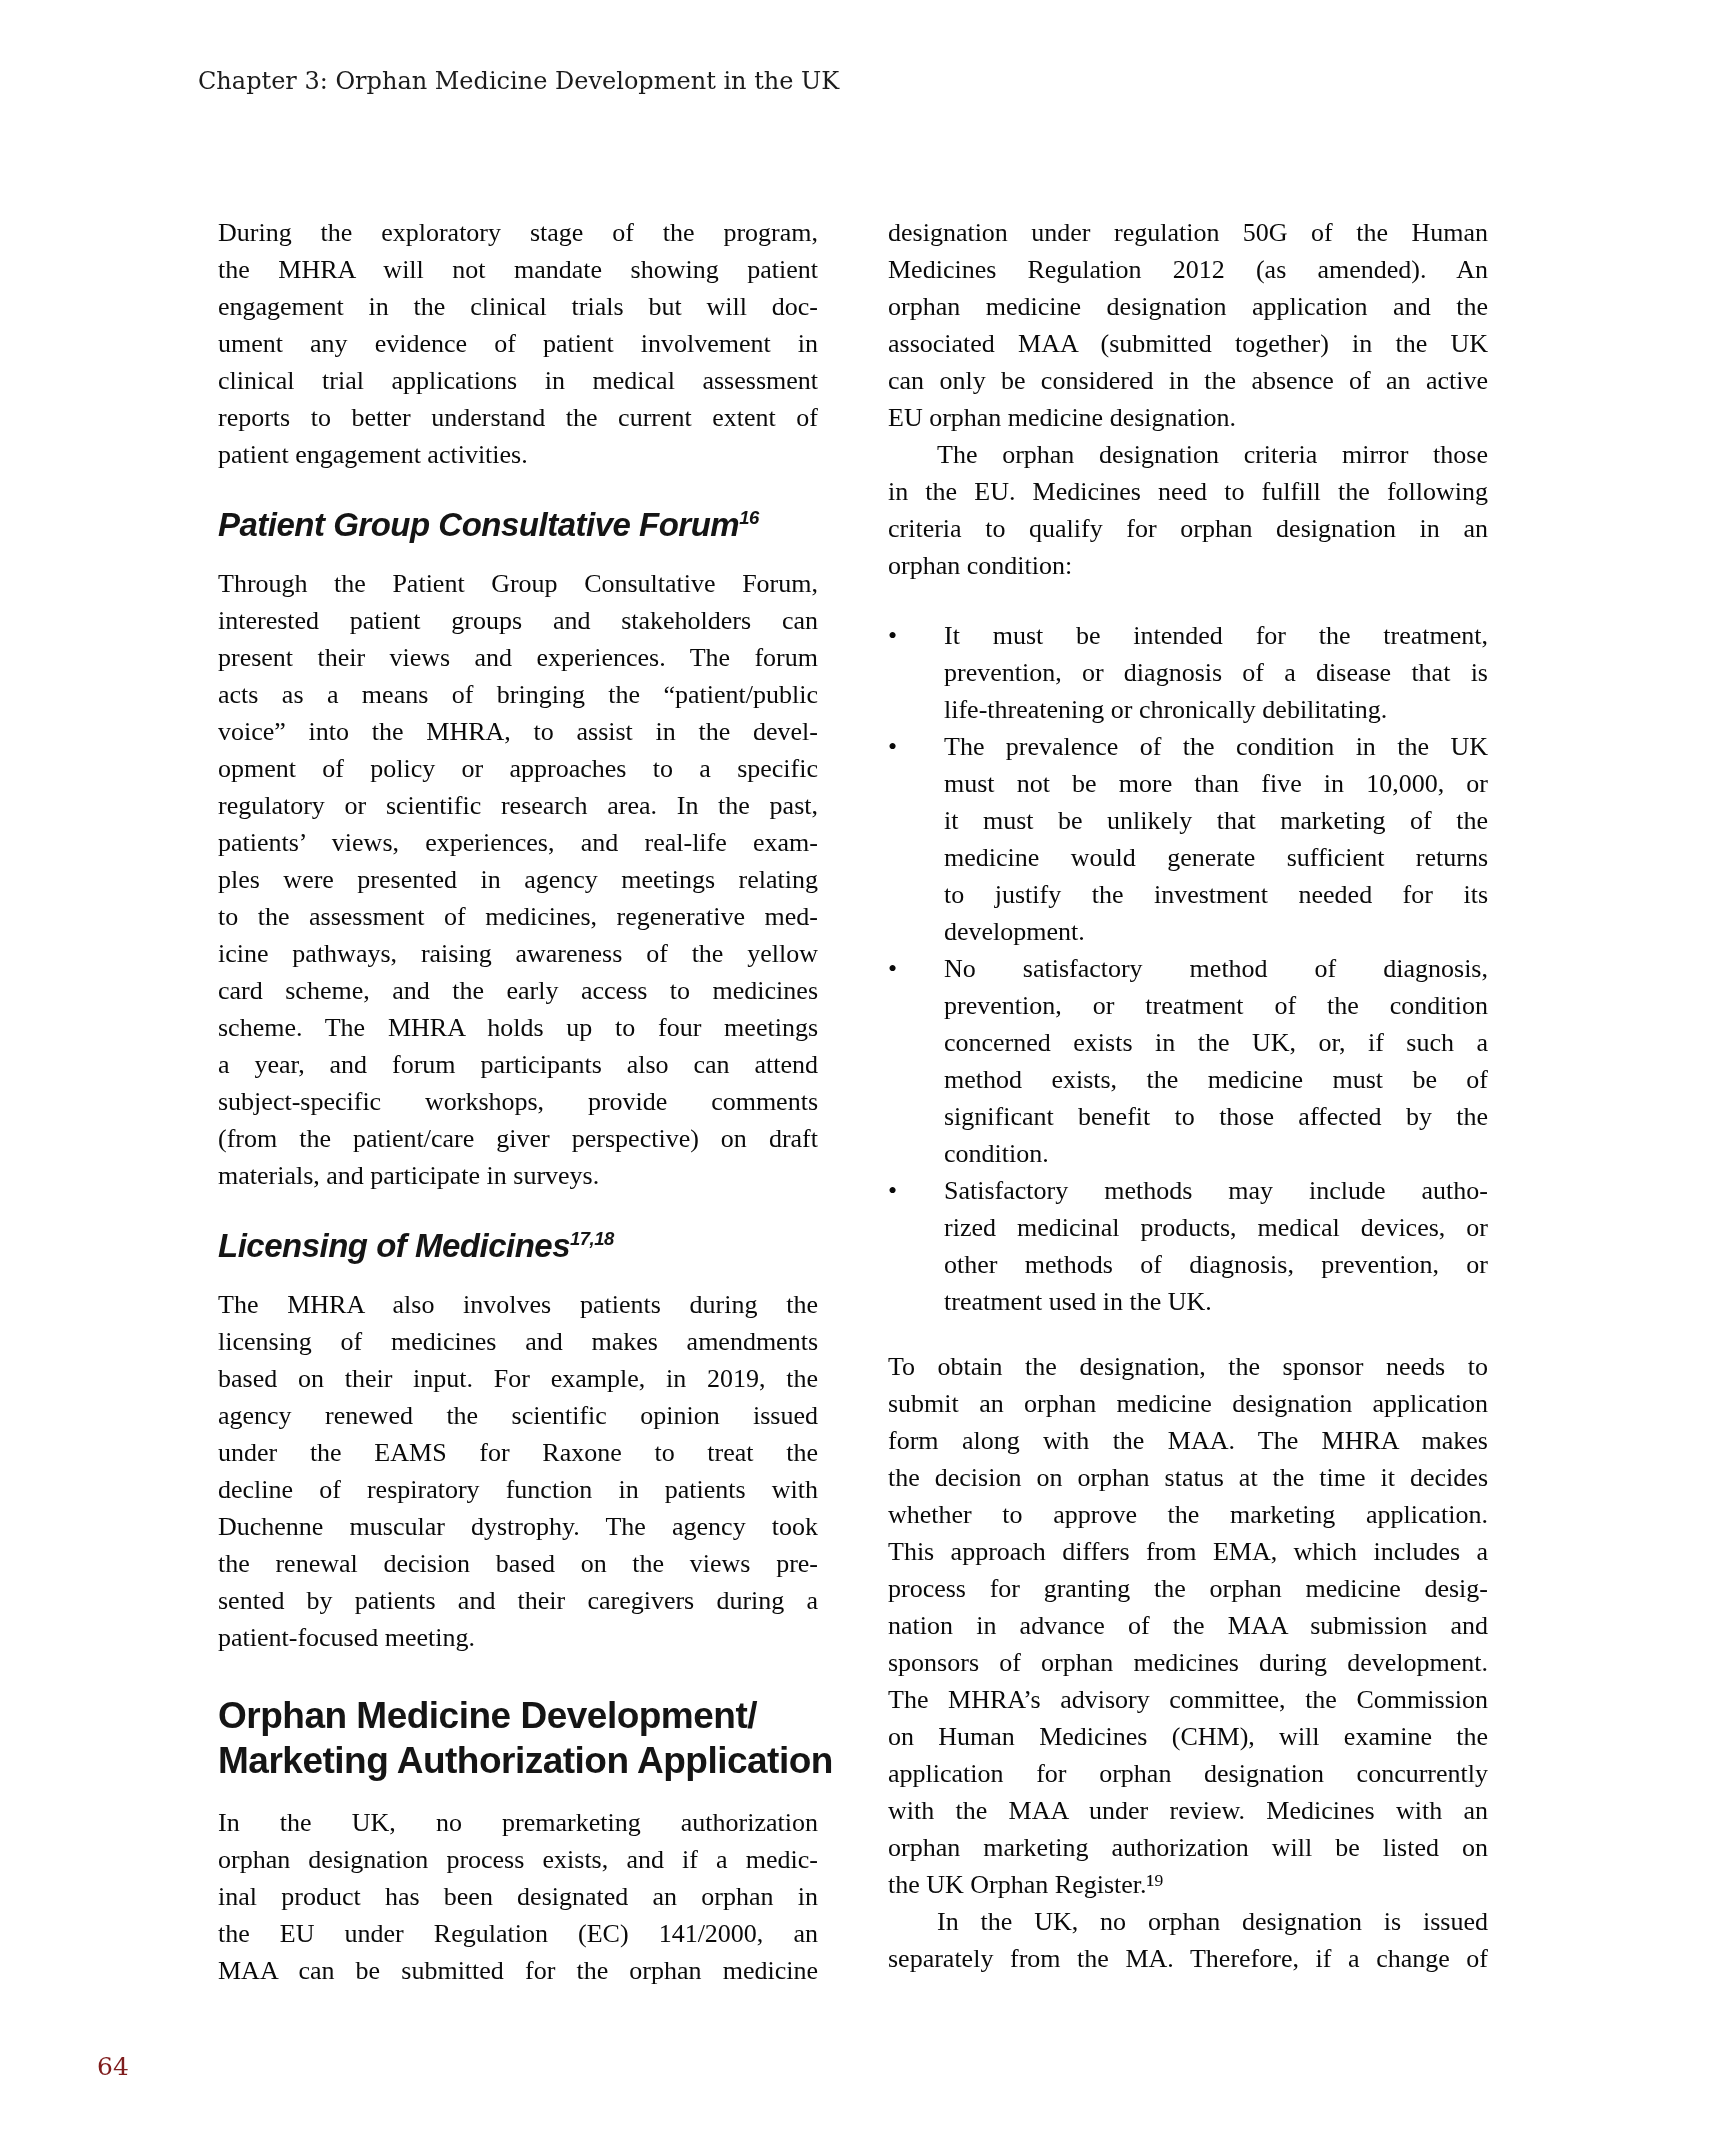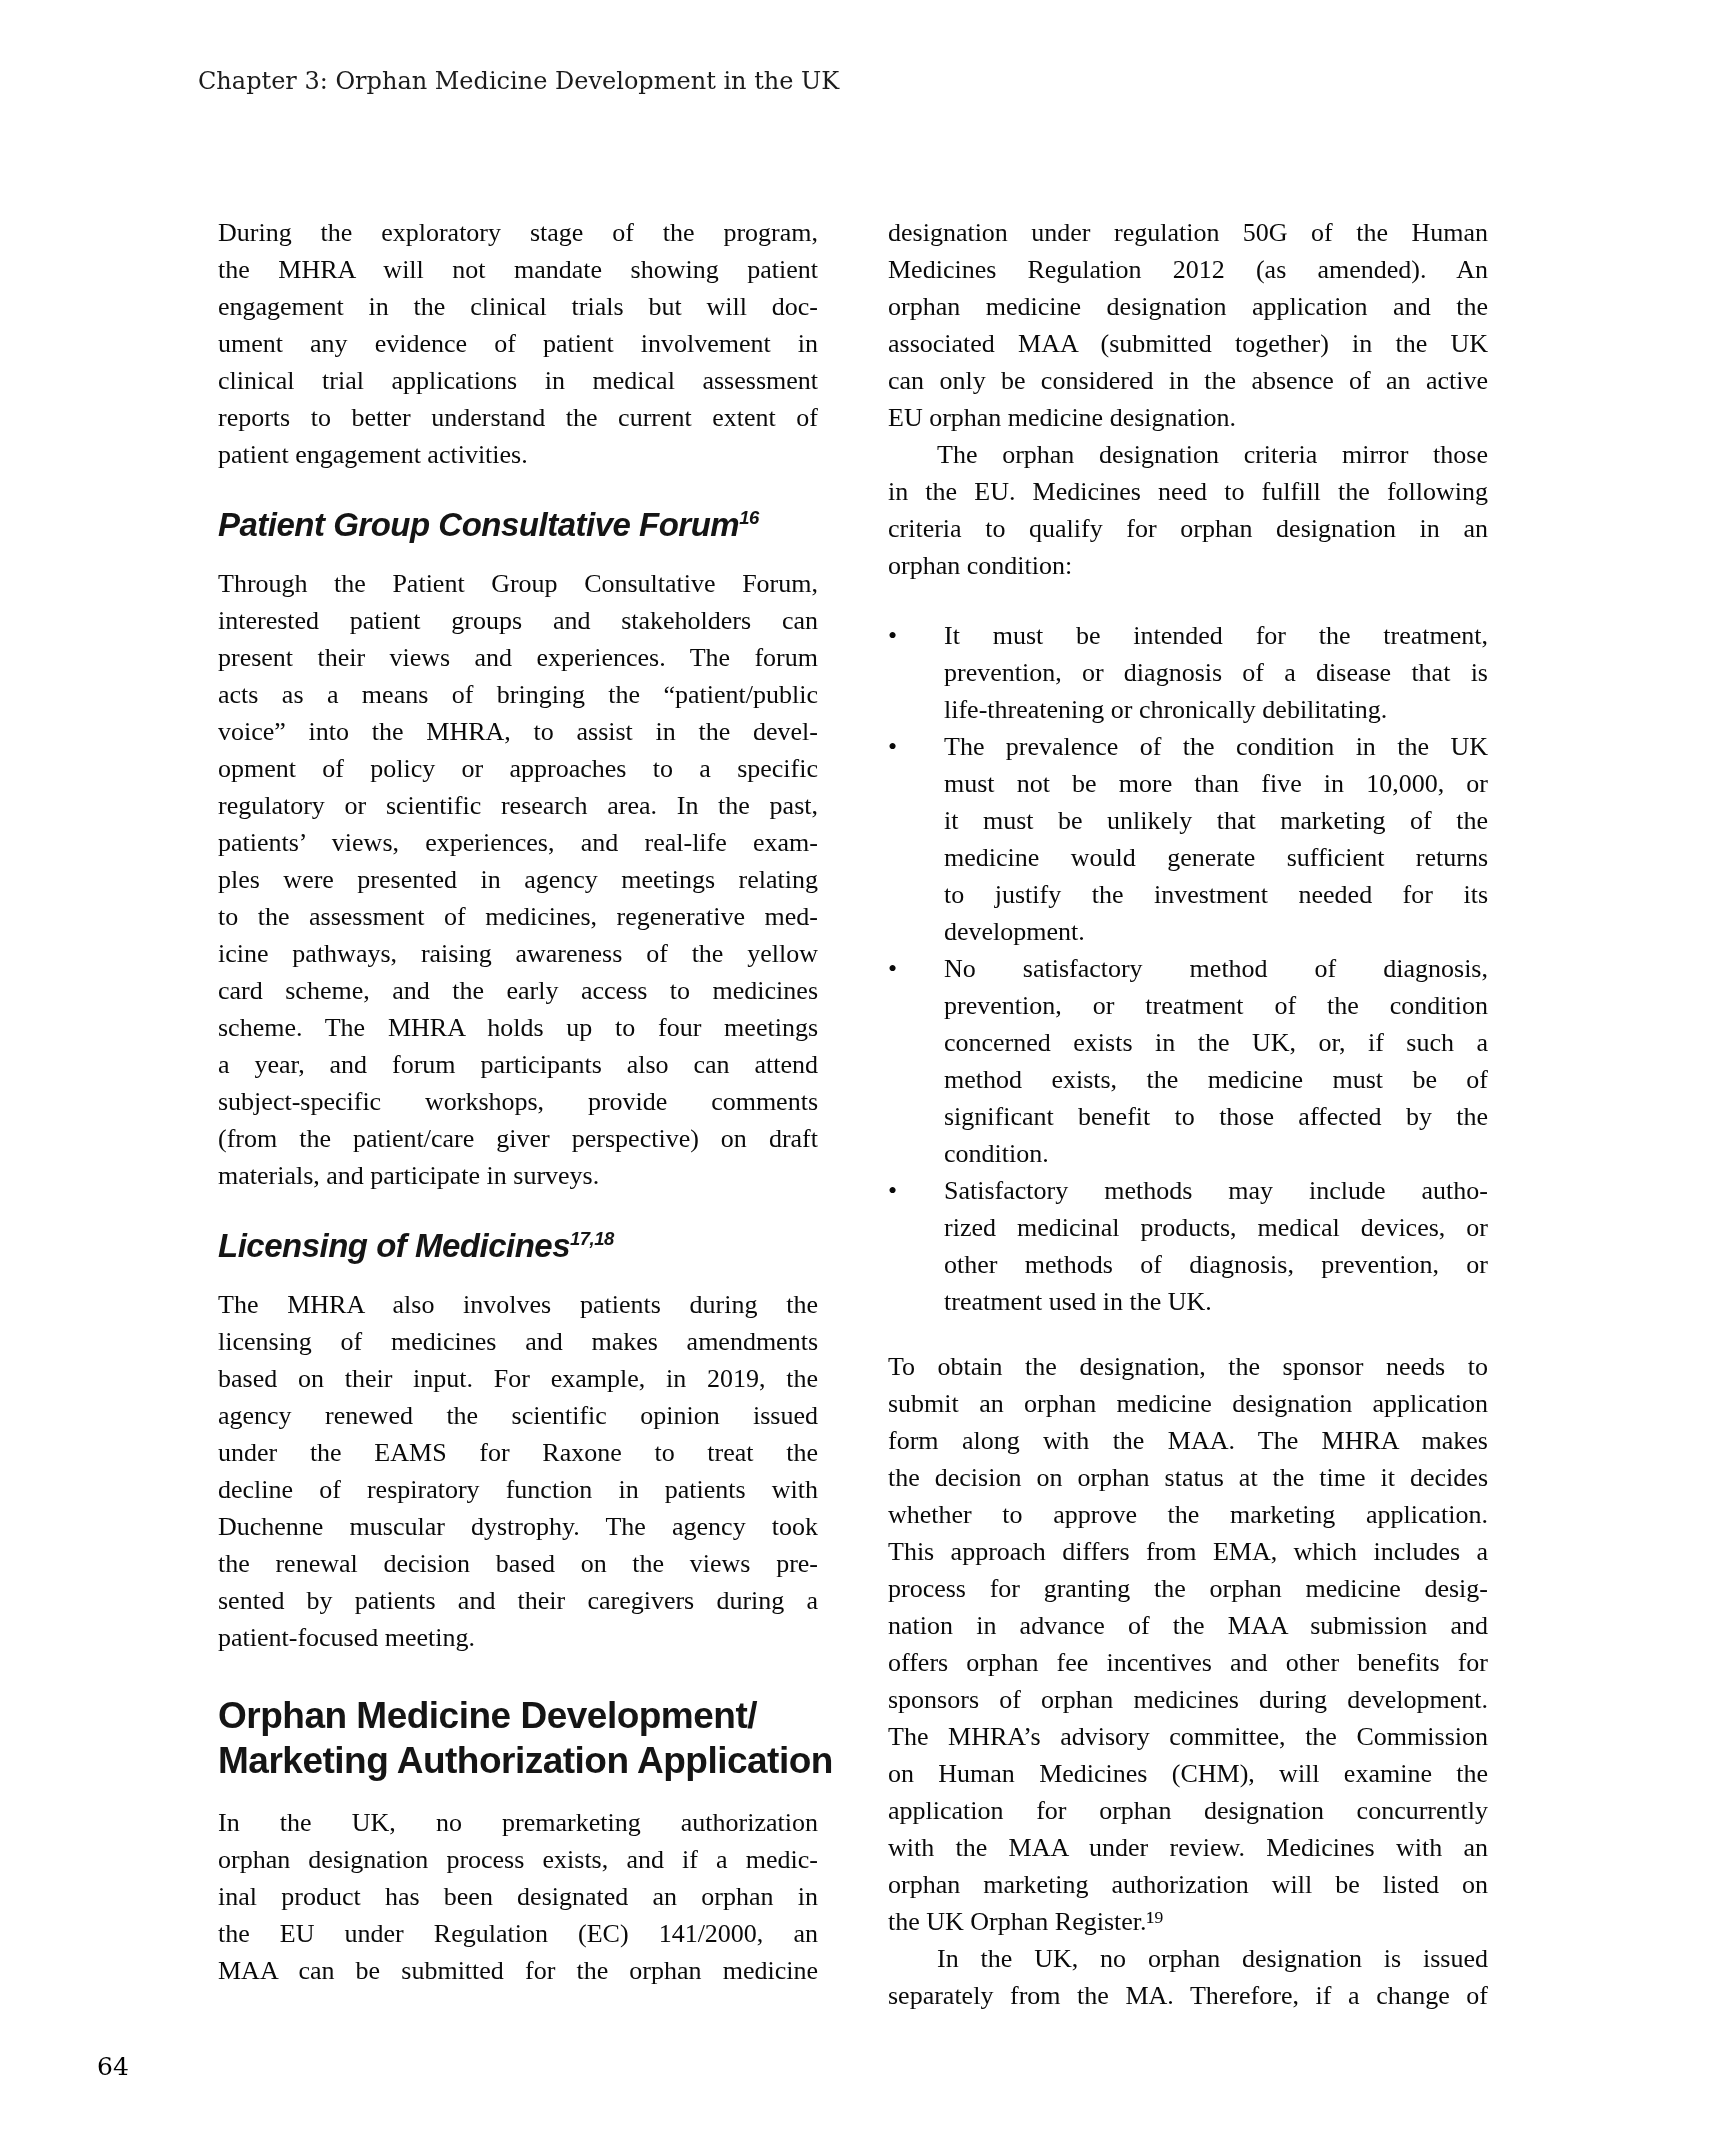--- a/index.html
+++ b/index.html
@@ -50,21 +50,21 @@
   .section-heading .ln { text-align:left; text-align-last:left; white-space:nowrap; }
 
   .bullet-list { margin-top:33px; }
   .bullet-item { display:flex; }
   .bullet-marker { flex:0 0 56px; font-size:26px; line-height:37px; }
   .bullet-body { flex:1; }
 
   .page-number {
     position:absolute; left:97px; top:2052px;
     font-family:"DejaVu Serif",serif;
-    font-size:25px; color:#000000;
+    font-size:25px; color:#7f1d1d;
   }
 </style>
 </head>
 <body>
 
 <div class="page">
 
   <div class="chapter-header">Chapter 3: Orphan Medicine Development in the UK</div>
 
   <div class="col col-left">
@@ -198,21 +198,20 @@
 
     <div class="para mt30">
         <div class="ln">To obtain the designation, the sponsor needs to</div>
         <div class="ln">submit an orphan medicine designation application</div>
         <div class="ln">form along with the MAA. The MHRA makes</div>
         <div class="ln">the decision on orphan status at the time it decides</div>
         <div class="ln">whether to approve the marketing application.</div>
         <div class="ln">This approach differs from EMA, which includes a</div>
         <div class="ln">process for granting the orphan medicine desig-</div>
         <div class="ln">nation in advance of the MAA submission and</div>
-        <div class="ln">offers orphan fee incentives and other benefits for</div>
         <div class="ln">sponsors of orphan medicines during development.</div>
         <div class="ln">The MHRA’s advisory committee, the Commission</div>
         <div class="ln">on Human Medicines (CHM), will examine the</div>
         <div class="ln">application for orphan designation concurrently</div>
         <div class="ln">with the MAA under review. Medicines with an</div>
         <div class="ln">orphan marketing authorization will be listed on</div>
         <div class="ln">the UK Orphan Register.¹⁹</div>
       </div>
 
     <div class="para indent cont">

